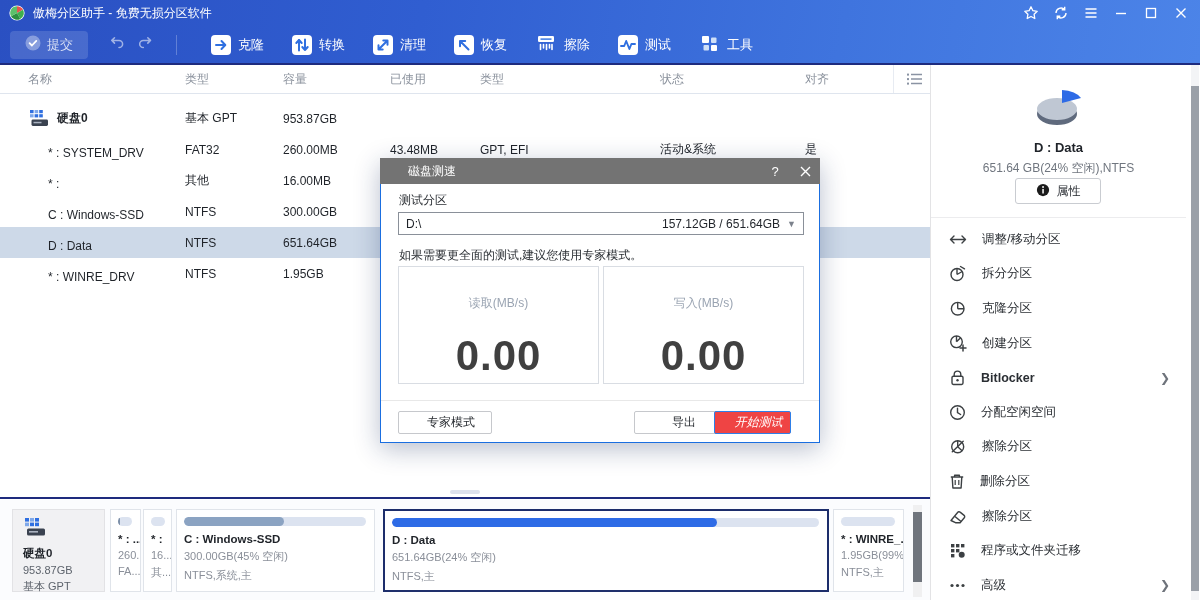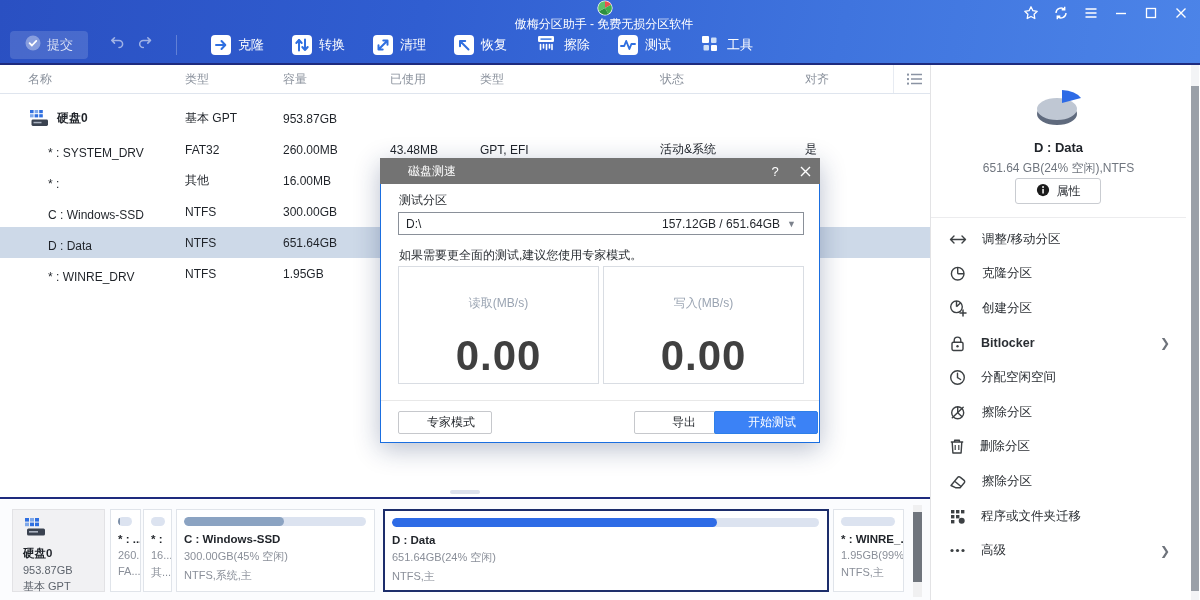--- a/index.html
+++ b/index.html
@@ -2,21 +2,21 @@
 <html><head>
 <meta charset="utf-8">
 <style>
   html,body{margin:0;padding:0;}
   body{width:1200px;height:600px;overflow:hidden;font-family:"Liberation Sans","DejaVu Sans",sans-serif;background:#fff;position:relative;}
   .app{position:absolute;inset:0;width:1200px;height:600px;}
 
   
   .header{position:absolute;top:0;left:0;width:1200px;height:65px;
     background:linear-gradient(100deg,#2a50c2 0%,#305ed1 35%,#3f74de 70%,#4c84e8 100%);}
-  .titlebar{position:absolute;top:0;left:0;right:0;height:26px;display:flex;align-items:center;flex-direction:column;}
+  .titlebar{position:absolute;top:0;left:0;right:0;height:26px;display:flex;align-items:center;}
   .app-logo{margin-left:9px;width:16px;height:16px;display:flex;}
   .app-title{margin-left:8px;color:#fff;font-size:12px;}
   .win-controls{position:absolute;right:4px;top:0;height:26px;display:flex;align-items:center;}
   .win-btn{width:30px;height:26px;display:flex;align-items:center;justify-content:center;cursor:default;}
   .toolbar{position:absolute;top:26px;left:0;right:0;height:37px;display:flex;align-items:center;gap:8px;}
   .submit-btn{margin-left:10px;width:78px;height:28px;border-radius:4px;background:rgba(255,255,255,.14);
     display:flex;align-items:center;justify-content:center;gap:6px;color:rgba(255,255,255,.8);font-size:13px;}
   .hist{display:flex;align-items:center;margin-left:14px;gap:10px;}
   .hist svg{opacity:.55;}
   .tb-divider{width:1px;height:20px;background:rgba(255,255,255,.25);margin:0 12px 0 14px;}
@@ -52,21 +52,21 @@
   .dlg-hint{position:absolute;top:88px;left:18px;font-size:12px;color:#2a2e33;}
   .meter{position:absolute;top:107px;width:201px;height:118px;border:1px solid #d9dde3;box-sizing:border-box;background:#fff;}
   .meter.read{left:17px;} .meter.write{left:222px;}
   .meter .mlabel{margin-top:28px;text-align:center;font-size:12px;color:#9aa4b2;}
   .meter .mvalue{margin-top:20px;text-align:center;font-size:42px;font-weight:800;color:#404040;letter-spacing:1px;}
   .dlg-footer{position:absolute;left:0;right:0;top:241px;border-top:1px solid #e8e8e8;height:43px;}
   .dlg-btn{position:absolute;top:10px;height:23px;border:1px solid #c6c8cc;background:#fff;border-radius:2px;
     font-size:12px;color:#2a2e33;display:flex;align-items:center;justify-content:center;box-sizing:border-box;padding-left:12px;}
   .dlg-btn.expert{left:17px;width:94px;}
   .dlg-btn.export{left:253px;width:88px;}
-  .dlg-btn.start{left:333px;width:104px;background:#3b82f6;border-color:#2e7fe8;color:#fff;}
+  .dlg-btn.start{left:333px;width:77px;background:#ef4444;border-color:#2e7fe8;color:#fff;font-style:italic;}
 
   
   .sidebar{position:absolute;top:65px;left:930px;width:270px;height:535px;background:#fff;border-left:1px solid #e3e3e5;box-sizing:border-box;}
   .sb-pie{position:absolute;top:18px;left:0;width:255px;display:flex;justify-content:center;}
   .sb-name{position:absolute;top:75px;left:0;width:255px;text-align:center;font-size:13px;font-weight:bold;color:#1f2329;}
   .sb-info{position:absolute;top:95px;left:0;width:255px;text-align:center;font-size:12px;color:#70767f;}
   .sb-prop{position:absolute;top:113px;left:84px;width:86px;height:26px;border:1px solid #c9ccd1;border-radius:3px;
     display:flex;align-items:center;justify-content:center;gap:7px;font-size:12px;color:#1f2329;background:#fff;box-sizing:border-box;}
   .sb-divider{position:absolute;top:152px;left:0;width:255px;height:1px;background:#ececee;}
   .sb-items{position:absolute;top:157px;left:0;width:255px;}
@@ -392,20 +392,31 @@
             <svg width="18" height="17" viewBox="0 0 18 17" fill="none">
               <path d="M1.5 8.5h15M5 5 1.5 8.5 5 12M13 5l3.5 3.5L13 12" stroke="#3c4043" stroke-width="1.4" stroke-linecap="round" stroke-linejoin="round"></path>
             </svg>
           </span>
           <span class="lbl">调整/移动分区</span>
           <span class="sp"></span>
         </div>
         <div class="sb-item">
           <span style="display: flex;">
             <svg width="18" height="17" viewBox="0 0 18 17" fill="none">
+              <circle cx="8" cy="9.5" r="6" stroke="#3c4043" stroke-width="1.4"></circle>
+              <path d="M8 9.5V3.5M8 9.5l5.2-3" stroke="#3c4043" stroke-width="1.4"></path>
+              <path d="M11.5 1.5l4 2.3" stroke="#3c4043" stroke-width="1.4" stroke-linecap="round"></path>
+            </svg>
+          </span>
+          <span class="lbl">拆分分区</span>
+          <span class="sp"></span>
+        </div>
+        <div class="sb-item">
+          <span style="display: flex;">
+            <svg width="18" height="17" viewBox="0 0 18 17" fill="none">
               <circle cx="8.7" cy="8.7" r="6.3" stroke="#3c4043" stroke-width="1.4"></circle>
               <path d="M8.7 8.7V2.4M8.7 8.7h6.3" stroke="#3c4043" stroke-width="1.4"></path>
             </svg>
           </span>
           <span class="lbl">克隆分区</span>
           <span class="sp"></span>
         </div>
         <div class="sb-item">
           <span style="display: flex;">
             <svg width="18" height="18" viewBox="0 0 18 18" fill="none">

